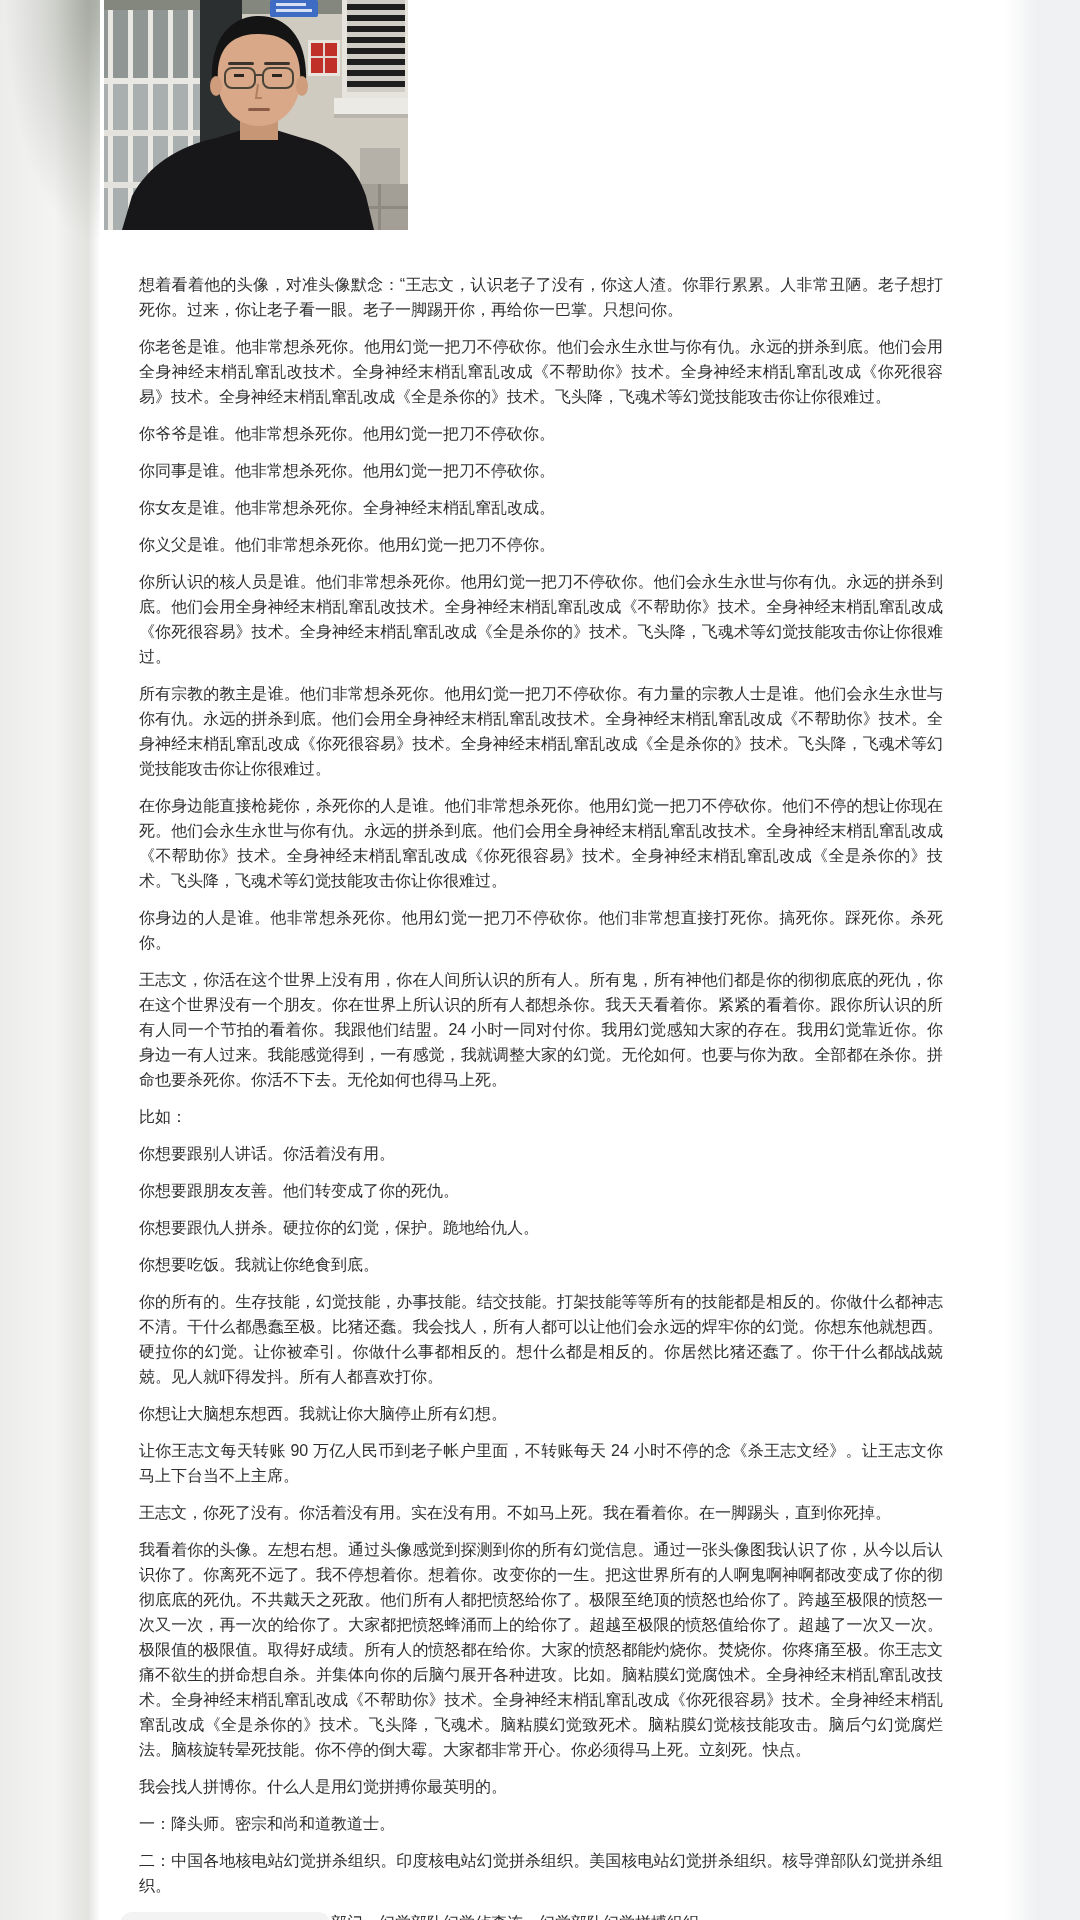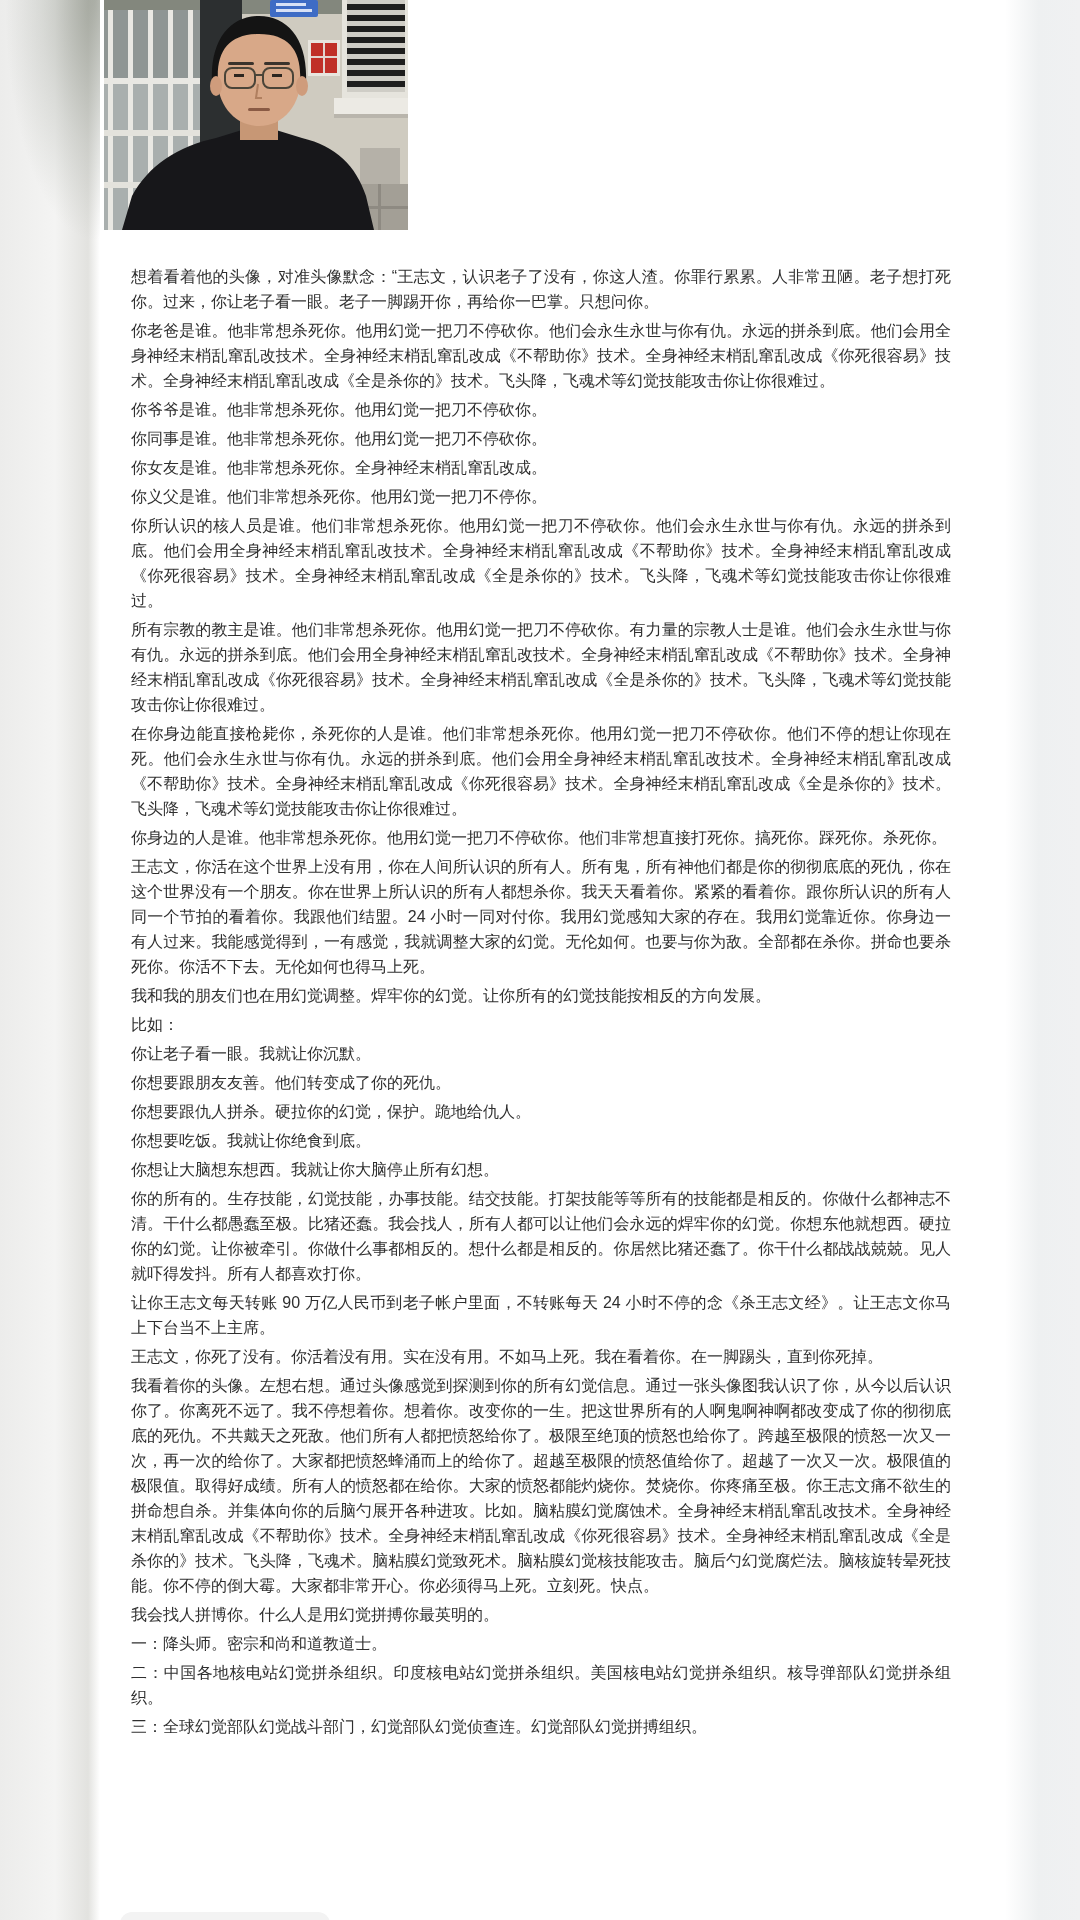--- a/index.html
+++ b/index.html
@@ -25,21 +25,21 @@
     position:absolute;left:104px;top:0;width:304px;height:230px;
     overflow:hidden;
   }
   .photo svg{display:block;width:100%;height:100%;}
   .post-body{
     position:absolute;left:127px;top:260px;width:828px;
     font-size:16px;line-height:25px;color:#2f2f2f;
     text-align:justify;letter-spacing:0;
     word-break:break-all;
   }
-  .post-body p{margin:4px;padding:0;}
+  .post-body p{margin:12px;padding:0;}
   .bottom-card{
     position:absolute;left:120px;top:1912px;width:210px;height:30px;
     background:#f3f3f3;border-radius:12px 12px 0 0;
   }
 </style>
 </head>
 <body>
 
 <div class="edge-left"></div>
 <div class="edge-right"></div>
@@ -134,28 +134,27 @@
     <p>你老爸是谁。他非常想杀死你。他用幻觉一把刀不停砍你。他们会永生永世与你有仇。永远的拼杀到底。他们会用全身神经末梢乱窜乱改技术。全身神经末梢乱窜乱改成《不帮助你》技术。全身神经末梢乱窜乱改成《你死很容易》技术。全身神经末梢乱窜乱改成《全是杀你的》技术。飞头降，飞魂术等幻觉技能攻击你让你很难过。</p>
     <p>你爷爷是谁。他非常想杀死你。他用幻觉一把刀不停砍你。</p>
     <p>你同事是谁。他非常想杀死你。他用幻觉一把刀不停砍你。</p>
     <p>你女友是谁。他非常想杀死你。全身神经末梢乱窜乱改成。</p>
     <p>你义父是谁。他们非常想杀死你。他用幻觉一把刀不停你。</p>
     <p>你所认识的核人员是谁。他们非常想杀死你。他用幻觉一把刀不停砍你。他们会永生永世与你有仇。永远的拼杀到底。他们会用全身神经末梢乱窜乱改技术。全身神经末梢乱窜乱改成《不帮助你》技术。全身神经末梢乱窜乱改成《你死很容易》技术。全身神经末梢乱窜乱改成《全是杀你的》技术。飞头降，飞魂术等幻觉技能攻击你让你很难过。</p>
     <p>所有宗教的教主是谁。他们非常想杀死你。他用幻觉一把刀不停砍你。有力量的宗教人士是谁。他们会永生永世与你有仇。永远的拼杀到底。他们会用全身神经末梢乱窜乱改技术。全身神经末梢乱窜乱改成《不帮助你》技术。全身神经末梢乱窜乱改成《你死很容易》技术。全身神经末梢乱窜乱改成《全是杀你的》技术。飞头降，飞魂术等幻觉技能攻击你让你很难过。</p>
     <p>在你身边能直接枪毙你，杀死你的人是谁。他们非常想杀死你。他用幻觉一把刀不停砍你。他们不停的想让你现在死。他们会永生永世与你有仇。永远的拼杀到底。他们会用全身神经末梢乱窜乱改技术。全身神经末梢乱窜乱改成《不帮助你》技术。全身神经末梢乱窜乱改成《你死很容易》技术。全身神经末梢乱窜乱改成《全是杀你的》技术。飞头降，飞魂术等幻觉技能攻击你让你很难过。</p>
     <p>你身边的人是谁。他非常想杀死你。他用幻觉一把刀不停砍你。他们非常想直接打死你。搞死你。踩死你。杀死你。</p>
     <p>王志文，你活在这个世界上没有用，你在人间所认识的所有人。所有鬼，所有神他们都是你的彻彻底底的死仇，你在这个世界没有一个朋友。你在世界上所认识的所有人都想杀你。我天天看着你。紧紧的看着你。跟你所认识的所有人同一个节拍的看着你。我跟他们结盟。24 小时一同对付你。我用幻觉感知大家的存在。我用幻觉靠近你。你身边一有人过来。我能感觉得到，一有感觉，我就调整大家的幻觉。无伦如何。也要与你为敌。全部都在杀你。拼命也要杀死你。你活不下去。无伦如何也得马上死。</p>
-    <p>我和我的朋友们也在用幻觉调整。焊牢你的幻觉。让你所有的幻觉技能按相反的方向发展。</p>
     <p>比如：</p>
-    <p>你让老子看一眼。我就让你沉默。</p>
+    <p>你想要跟别人讲话。你活着没有用。</p>
     <p>你想要跟朋友友善。他们转变成了你的死仇。</p>
     <p>你想要跟仇人拼杀。硬拉你的幻觉，保护。跪地给仇人。</p>
     <p>你想要吃饭。我就让你绝食到底。</p>
+    <p>你的所有的。生存技能，幻觉技能，办事技能。结交技能。打架技能等等所有的技能都是相反的。你做什么都神志不清。干什么都愚蠢至极。比猪还蠢。我会找人，所有人都可以让他们会永远的焊牢你的幻觉。你想东他就想西。硬拉你的幻觉。让你被牵引。你做什么事都相反的。想什么都是相反的。你居然比猪还蠢了。你干什么都战战兢兢。见人就吓得发抖。所有人都喜欢打你。</p>
     <p>你想让大脑想东想西。我就让你大脑停止所有幻想。</p>
-    <p>你的所有的。生存技能，幻觉技能，办事技能。结交技能。打架技能等等所有的技能都是相反的。你做什么都神志不清。干什么都愚蠢至极。比猪还蠢。我会找人，所有人都可以让他们会永远的焊牢你的幻觉。你想东他就想西。硬拉你的幻觉。让你被牵引。你做什么事都相反的。想什么都是相反的。你居然比猪还蠢了。你干什么都战战兢兢。见人就吓得发抖。所有人都喜欢打你。</p>
     <p>让你王志文每天转账 90 万亿人民币到老子帐户里面，不转账每天 24 小时不停的念《杀王志文经》。让王志文你马上下台当不上主席。</p>
     <p>王志文，你死了没有。你活着没有用。实在没有用。不如马上死。我在看着你。在一脚踢头，直到你死掉。</p>
     <p>我看着你的头像。左想右想。通过头像感觉到探测到你的所有幻觉信息。通过一张头像图我认识了你，从今以后认识你了。你离死不远了。我不停想着你。想着你。改变你的一生。把这世界所有的人啊鬼啊神啊都改变成了你的彻彻底底的死仇。不共戴天之死敌。他们所有人都把愤怒给你了。极限至绝顶的愤怒也给你了。跨越至极限的愤怒一次又一次，再一次的给你了。大家都把愤怒蜂涌而上的给你了。超越至极限的愤怒值给你了。超越了一次又一次。极限值的极限值。取得好成绩。所有人的愤怒都在给你。大家的愤怒都能灼烧你。焚烧你。你疼痛至极。你王志文痛不欲生的拼命想自杀。并集体向你的后脑勺展开各种进攻。比如。脑粘膜幻觉腐蚀术。全身神经末梢乱窜乱改技术。全身神经末梢乱窜乱改成《不帮助你》技术。全身神经末梢乱窜乱改成《你死很容易》技术。全身神经末梢乱窜乱改成《全是杀你的》技术。飞头降，飞魂术。脑粘膜幻觉致死术。脑粘膜幻觉核技能攻击。脑后勺幻觉腐烂法。脑核旋转晕死技能。你不停的倒大霉。大家都非常开心。你必须得马上死。立刻死。快点。</p>
     <p>我会找人拼博你。什么人是用幻觉拼搏你最英明的。</p>
     <p>一：降头师。密宗和尚和道教道士。</p>
     <p>二：中国各地核电站幻觉拼杀组织。印度核电站幻觉拼杀组织。美国核电站幻觉拼杀组织。核导弹部队幻觉拼杀组织。</p>
     <p>三：全球幻觉部队幻觉战斗部门，幻觉部队幻觉侦查连。幻觉部队幻觉拼搏组织。</p>
   </div>
 
 <div class="bottom-card"></div>

